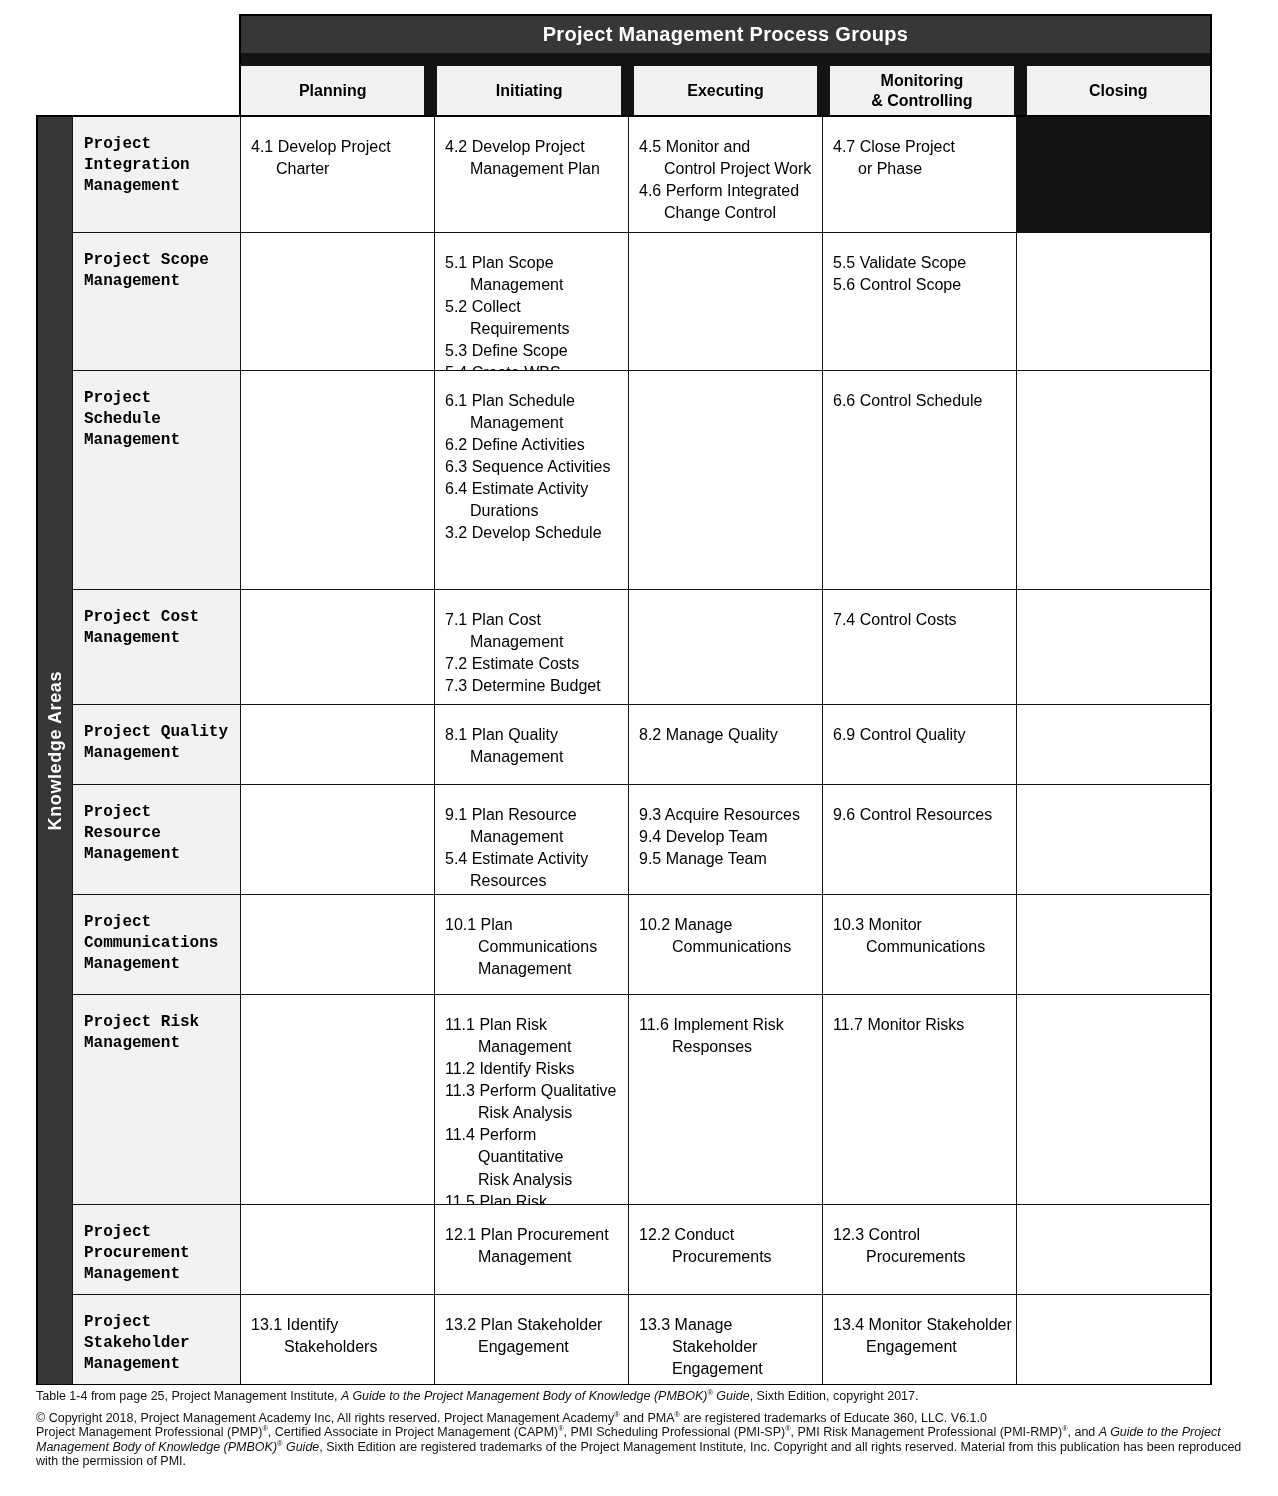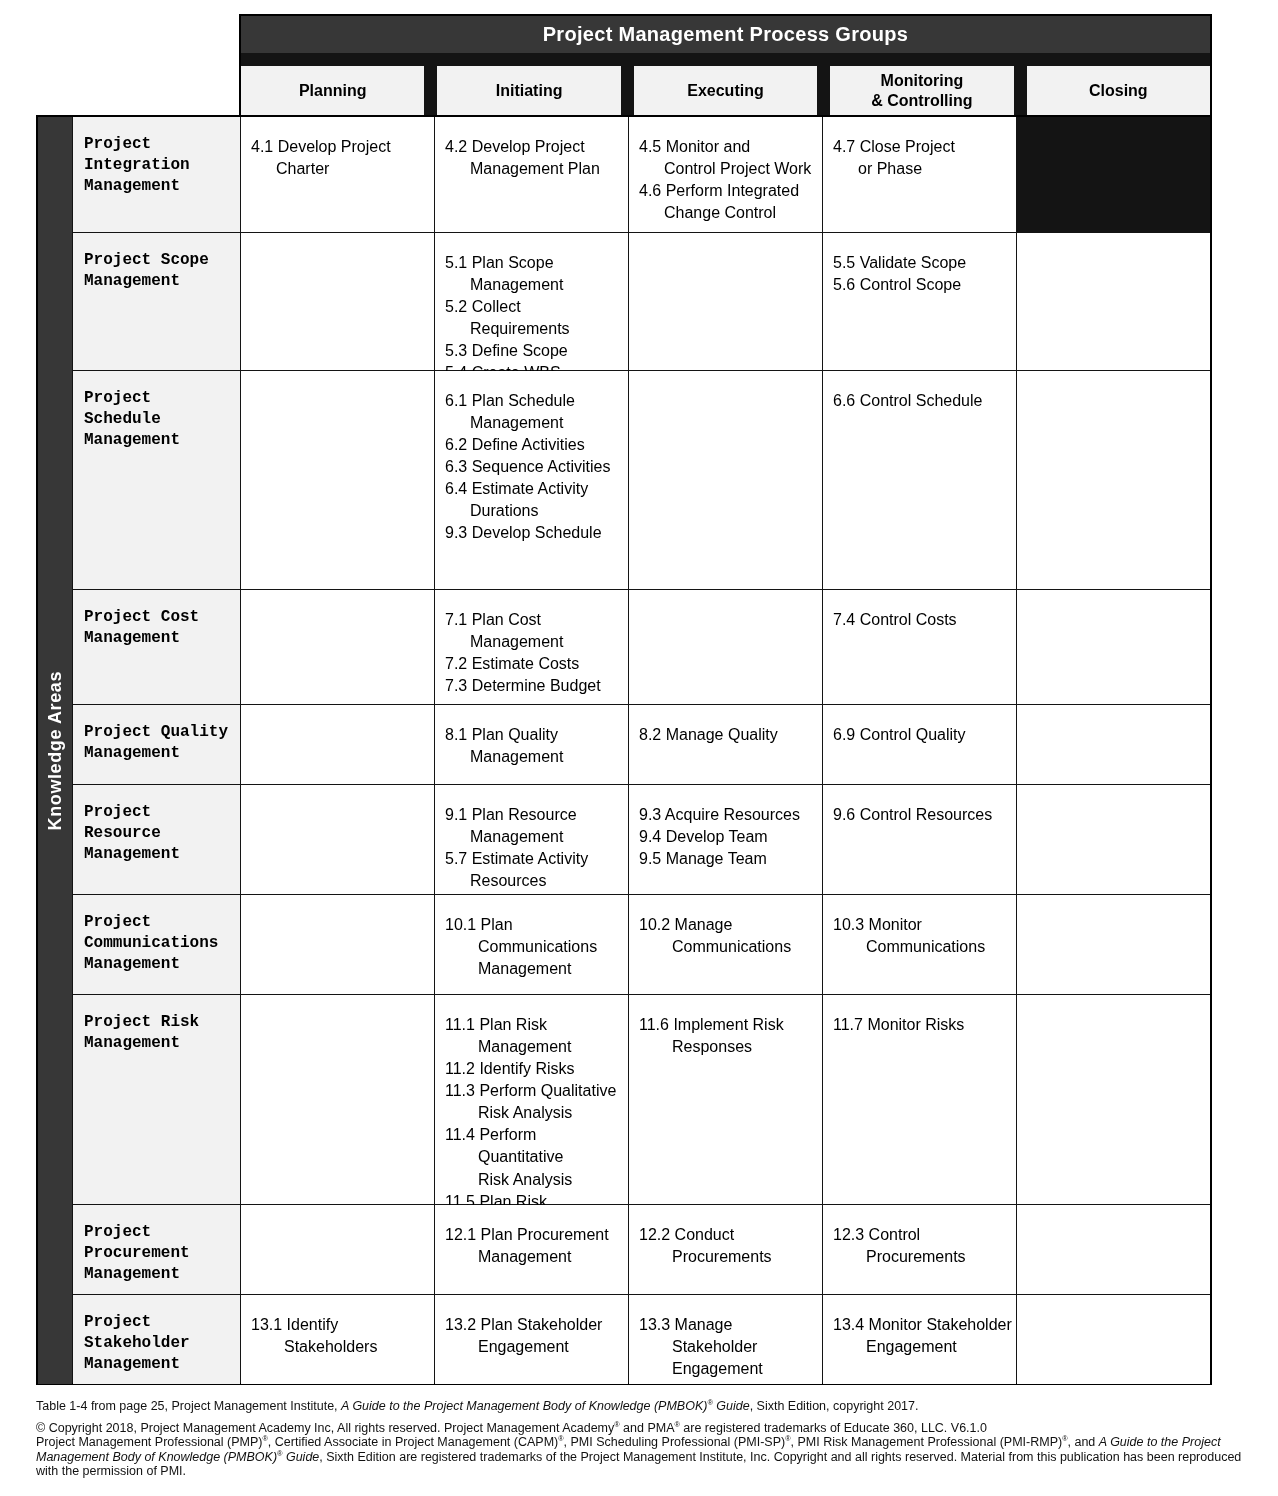--- a/index.html
+++ b/index.html
@@ -100,21 +100,21 @@
   
   .footnotes {
     position: absolute;
     left: 36px; top: 1389px;
     width: 1212px;
     font-size: 12.5px;
     line-height: 14.5px;
     color: #111;
   }
   .fn-line { }
-  .fn-line.gap { margin-bottom: 7px; margin-top: 10px; }
+  .fn-line.gap { margin-bottom: 7px; }
   .it { font-style: italic; }
   .sup { font-size: 58%; vertical-align: super; line-height: 0; }
 </style>
 </head>
 <body>
 
 <div class="sheet">
 
   <div class="grid-head">
     <div class="band">Project Management Process Groups</div>
@@ -167,21 +167,21 @@
       <div class="cell"></div>
       <div class="area">Project Schedule Management</div>
       <div class="cell"></div>
       <div class="cell">
         <div class="proc">6.1 Plan Schedule
 Management</div>
         <div class="proc">6.2 Define Activities</div>
         <div class="proc">6.3 Sequence Activities</div>
         <div class="proc">6.4 Estimate Activity
 Durations</div>
-        <div class="proc">9.3 Develop Schedule</div>
+        <div class="proc">3.2 Develop Schedule</div>
       </div>
       <div class="cell"></div>
       <div class="cell">
         <div class="proc">6.6 Control Schedule</div>
       </div>
       <div class="cell"></div>
       <div class="area">Project Cost Management</div>
       <div class="cell"></div>
       <div class="cell">
         <div class="proc">7.1 Plan Cost
@@ -205,21 +205,21 @@
       </div>
       <div class="cell">
         <div class="proc">6.9 Control Quality</div>
       </div>
       <div class="cell"></div>
       <div class="area">Project Resource Management</div>
       <div class="cell"></div>
       <div class="cell">
         <div class="proc">9.1 Plan Resource
 Management</div>
-        <div class="proc">5.7 Estimate Activity
+        <div class="proc">5.4 Estimate Activity
 Resources</div>
       </div>
       <div class="cell">
         <div class="proc">9.3 Acquire Resources</div>
         <div class="proc">9.4 Develop Team</div>
         <div class="proc">9.5 Manage Team</div>
       </div>
       <div class="cell">
         <div class="proc">9.6 Control Resources</div>
       </div>

